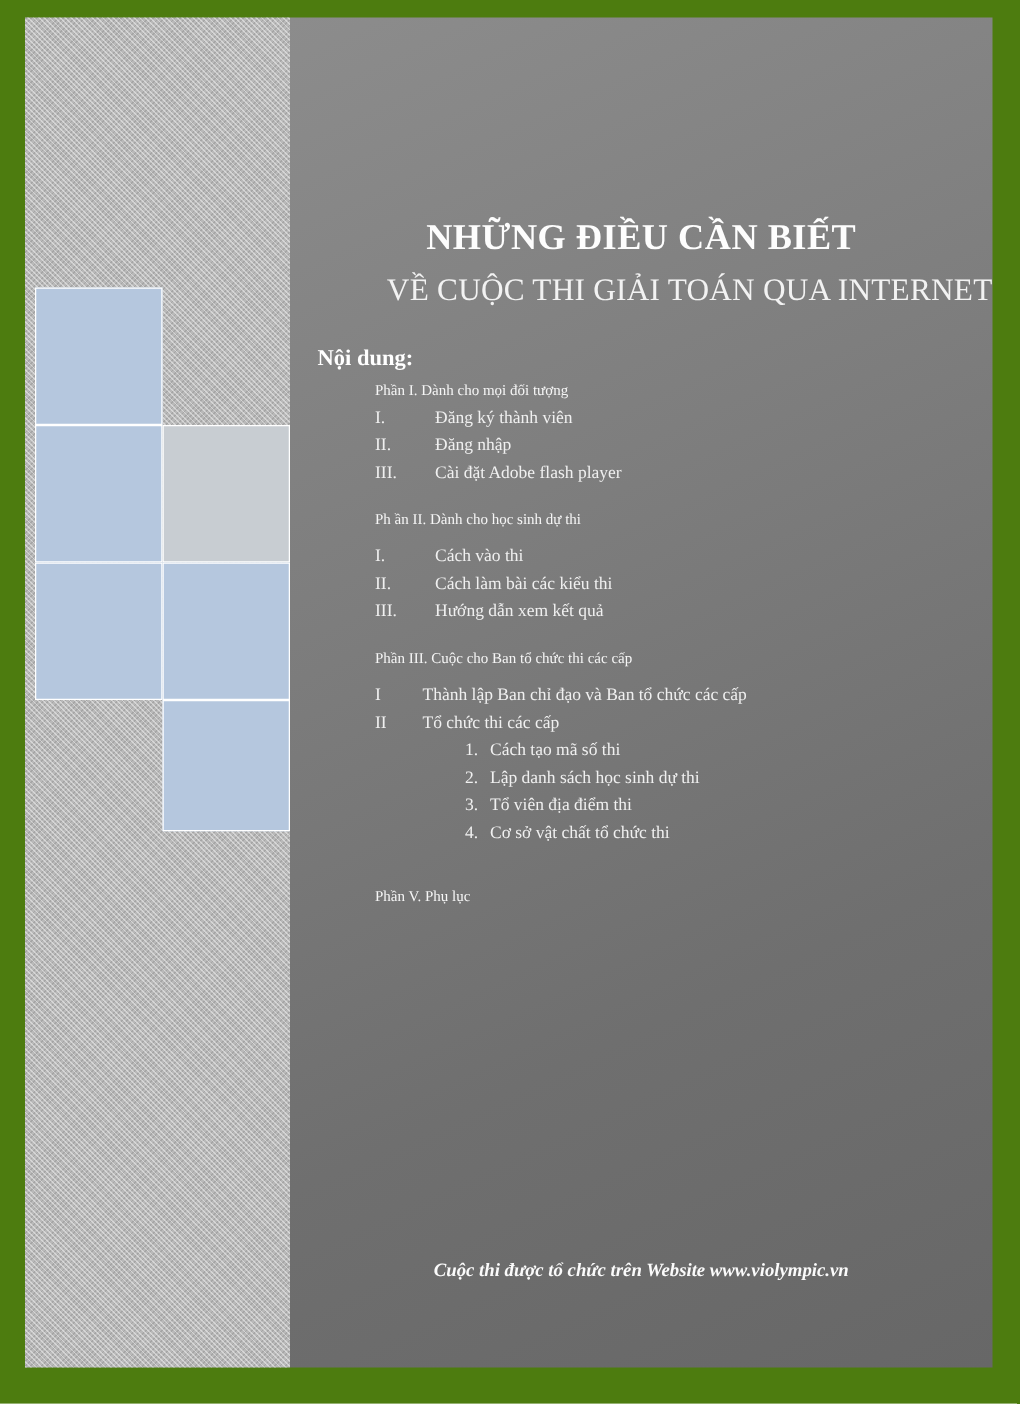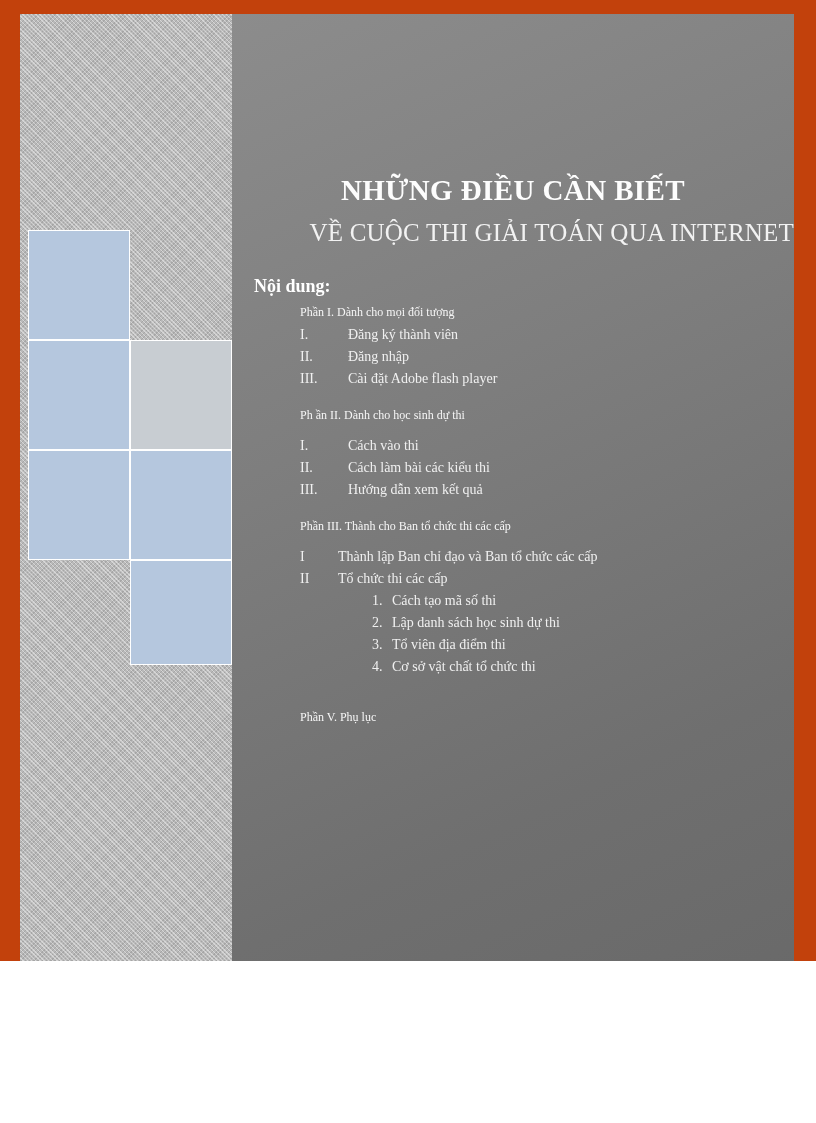--- a/index.html
+++ b/index.html
@@ -3,22 +3,22 @@
 <meta charset="utf-8">
 <style>
   html, body {
     margin: 0;
     padding: 0;
     background: #ffffff;
   }
   .page {
     position: relative;
     width: 816px;
-    height: 961px;
-    background: #c2410c;
+    height: 1123px;
+    background: #4d7c0f;
     overflow: hidden;
     font-family: "Liberation Serif", serif;
   }
 
   
   .left-band {
     position: absolute;
     left: 20px;
     top: 14px;
     width: 212px;
@@ -190,21 +190,21 @@
         <span class="item-num">II.</span>
         <span class="item-text">Cách làm bài các kiểu thi</span>
       </div>
       <div class="item-row">
         <span class="item-num">III.</span>
         <span class="item-text">Hướng dẫn xem kết quả</span>
       </div>
 
       <div class="gap-md"></div>
 
-      <div class="part">Phần III. Thành cho Ban tổ chức thi các cấp</div>
+      <div class="part">Phần III. Cuộc cho Ban tổ chức thi các cấp</div>
       <div class="gap-sm"></div>
       <div class="item-row">
         <span class="item-num wide">I</span>
         <span class="item-text">Thành lập Ban chỉ đạo và Ban tổ chức các cấp</span>
       </div>
       <div class="item-row">
         <span class="item-num wide">II</span>
         <span class="item-text">Tổ chức thi các cấp</span>
       </div>
       <div class="sub-row">
@@ -225,15 +225,16 @@
       </div>
 
       <div class="gap-md"></div>
 
 
       <div class="gap-md"></div>
 
       <div class="part">Phần V. Phụ lục</div>
     </div>
 
+    <div class="footer-note">Cuộc thi được tổ chức trên Website www.violympic.vn</div>
 
   </div>
 </div>
 
 </body></html>

